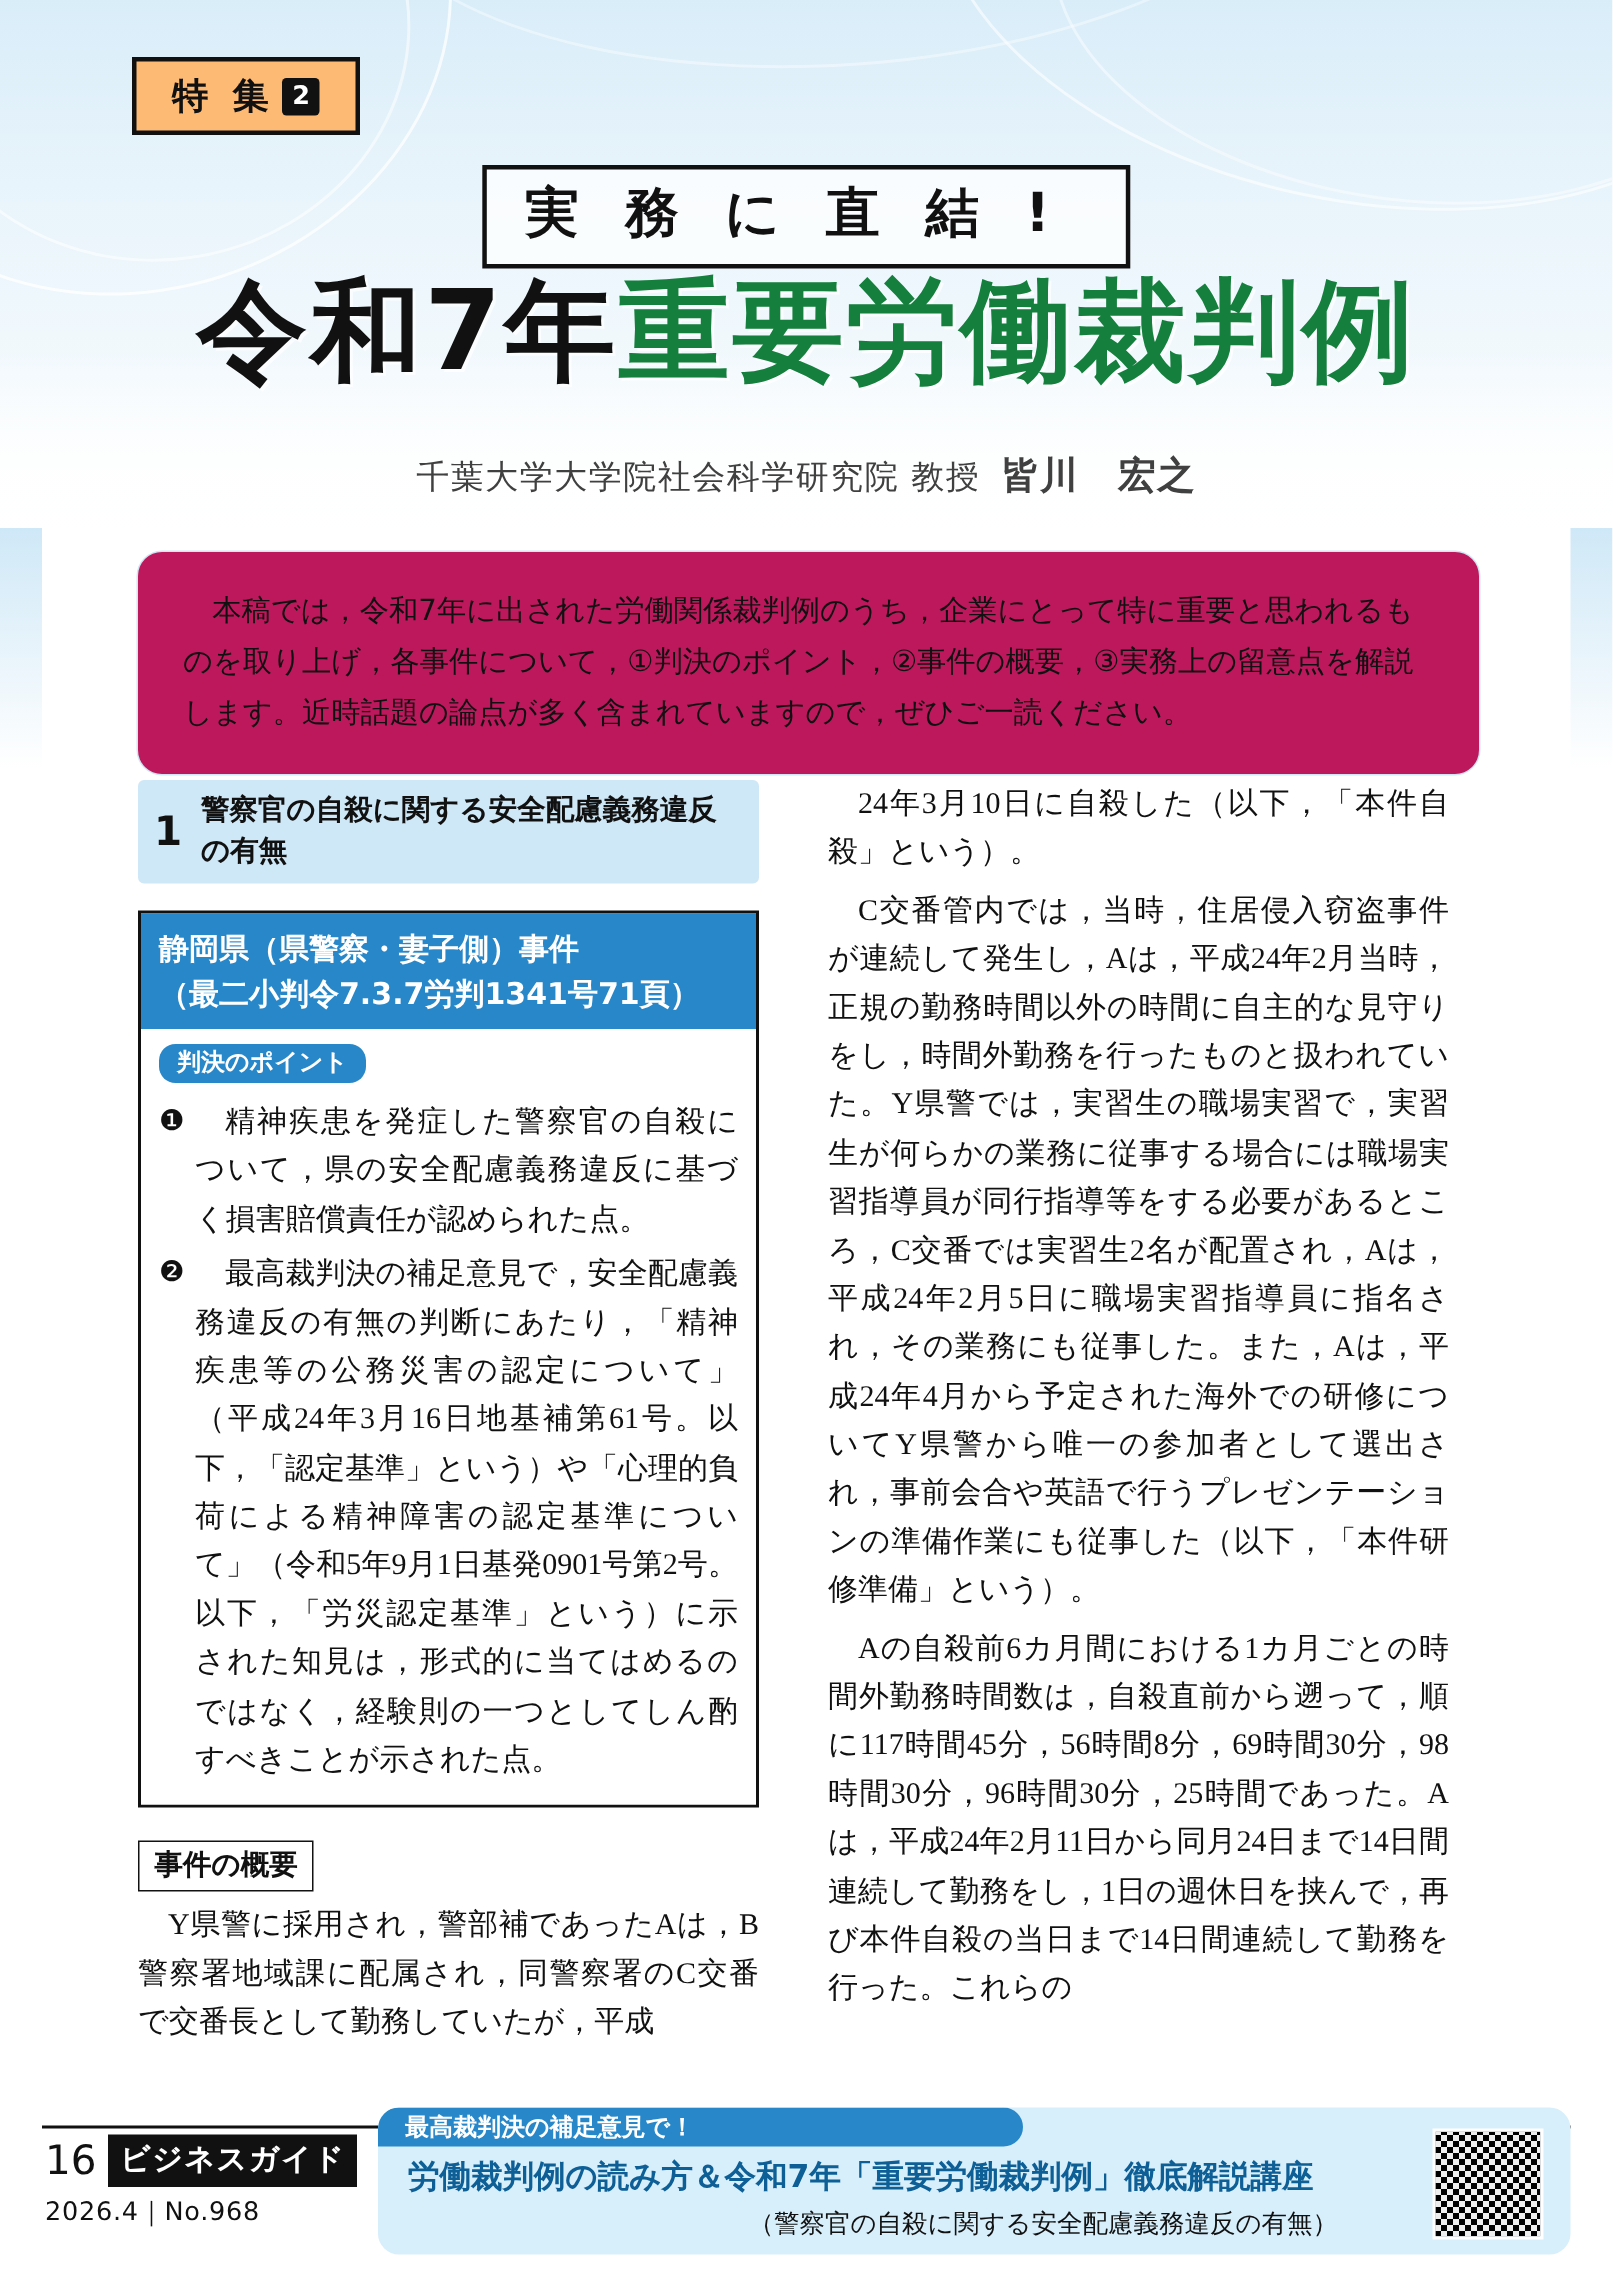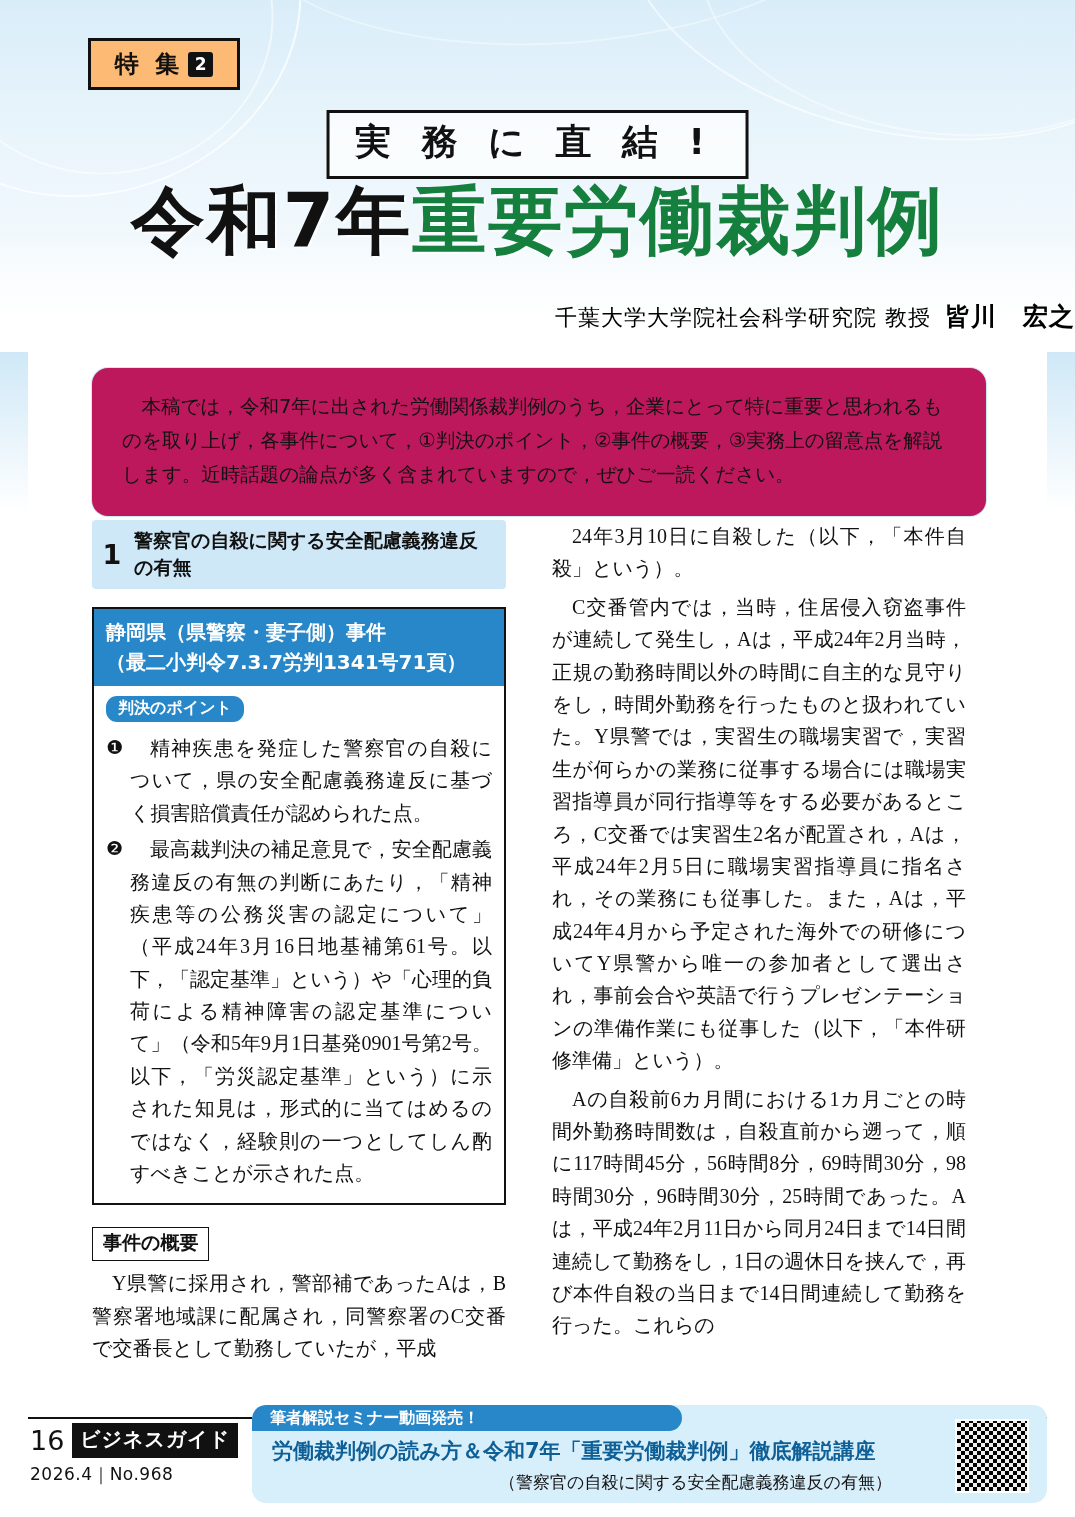--- a/index.html
+++ b/index.html
@@ -70,21 +70,21 @@
     border-radius: 3px;
     margin-left: -2px;
   }
 
   .kicker-box {
     position: absolute;
     left: 50%;
     transform: translateX(-50%);
     top: 110px;
     border: 3px solid #111;
-    padding: 5px 32px 9px 26px;
+    padding: 5px 42px 9px 26px;
     background: rgba(255,255,255,0.75);
     font-family: "DejaVu Sans", "Liberation Sans", sans-serif;
     font-weight: bold;
     font-size: 36px;
     letter-spacing: 9px;
     color: #111;
     white-space: nowrap;
   }
 
   .main-title {
@@ -99,24 +99,24 @@
     white-space: nowrap;
     color: #111;
     text-shadow: 2px 2px 0 rgba(255,255,255,0.7);
   }
   .main-title .accent { color: #15803d; }
 
   .byline {
     position: absolute;
     left: 0; top: 300px;
     width: 1075px;
-    text-align: right;
+    text-align: center;
     font-family: "DejaVu Sans", "Liberation Sans", sans-serif;
     font-size: 22px;
-    color: #000000;
+    color: #404040;
     letter-spacing: 1px;
   }
   .byline .name {
     font-weight: bold;
     font-size: 25px;
     margin-left: 14px;
   }
 
   
   .lead-box {
@@ -433,18 +433,18 @@
   </div>
 </div>
 
 <div class="footer">
   <div class="footer-rule"></div>
   <div class="page-num">16</div>
   <div class="logo-box">ビジネスガイド</div>
   <div class="issue">2026.4｜No.968</div>
 
   <div class="promo">
-    <div class="promo-top">筆者解説セミナー動画発売！</div>
+    <div class="promo-top">最高裁判決の補足意見で！</div>
     <div class="promo-main">労働裁判例の読み方＆令和7年「重要労働裁判例」徹底解説講座</div>
     <div class="promo-sub">（警察官の自殺に関する安全配慮義務違反の有無）</div>
     <div class="qr"></div>
   </div>
 </div>
 
 </body></html>

